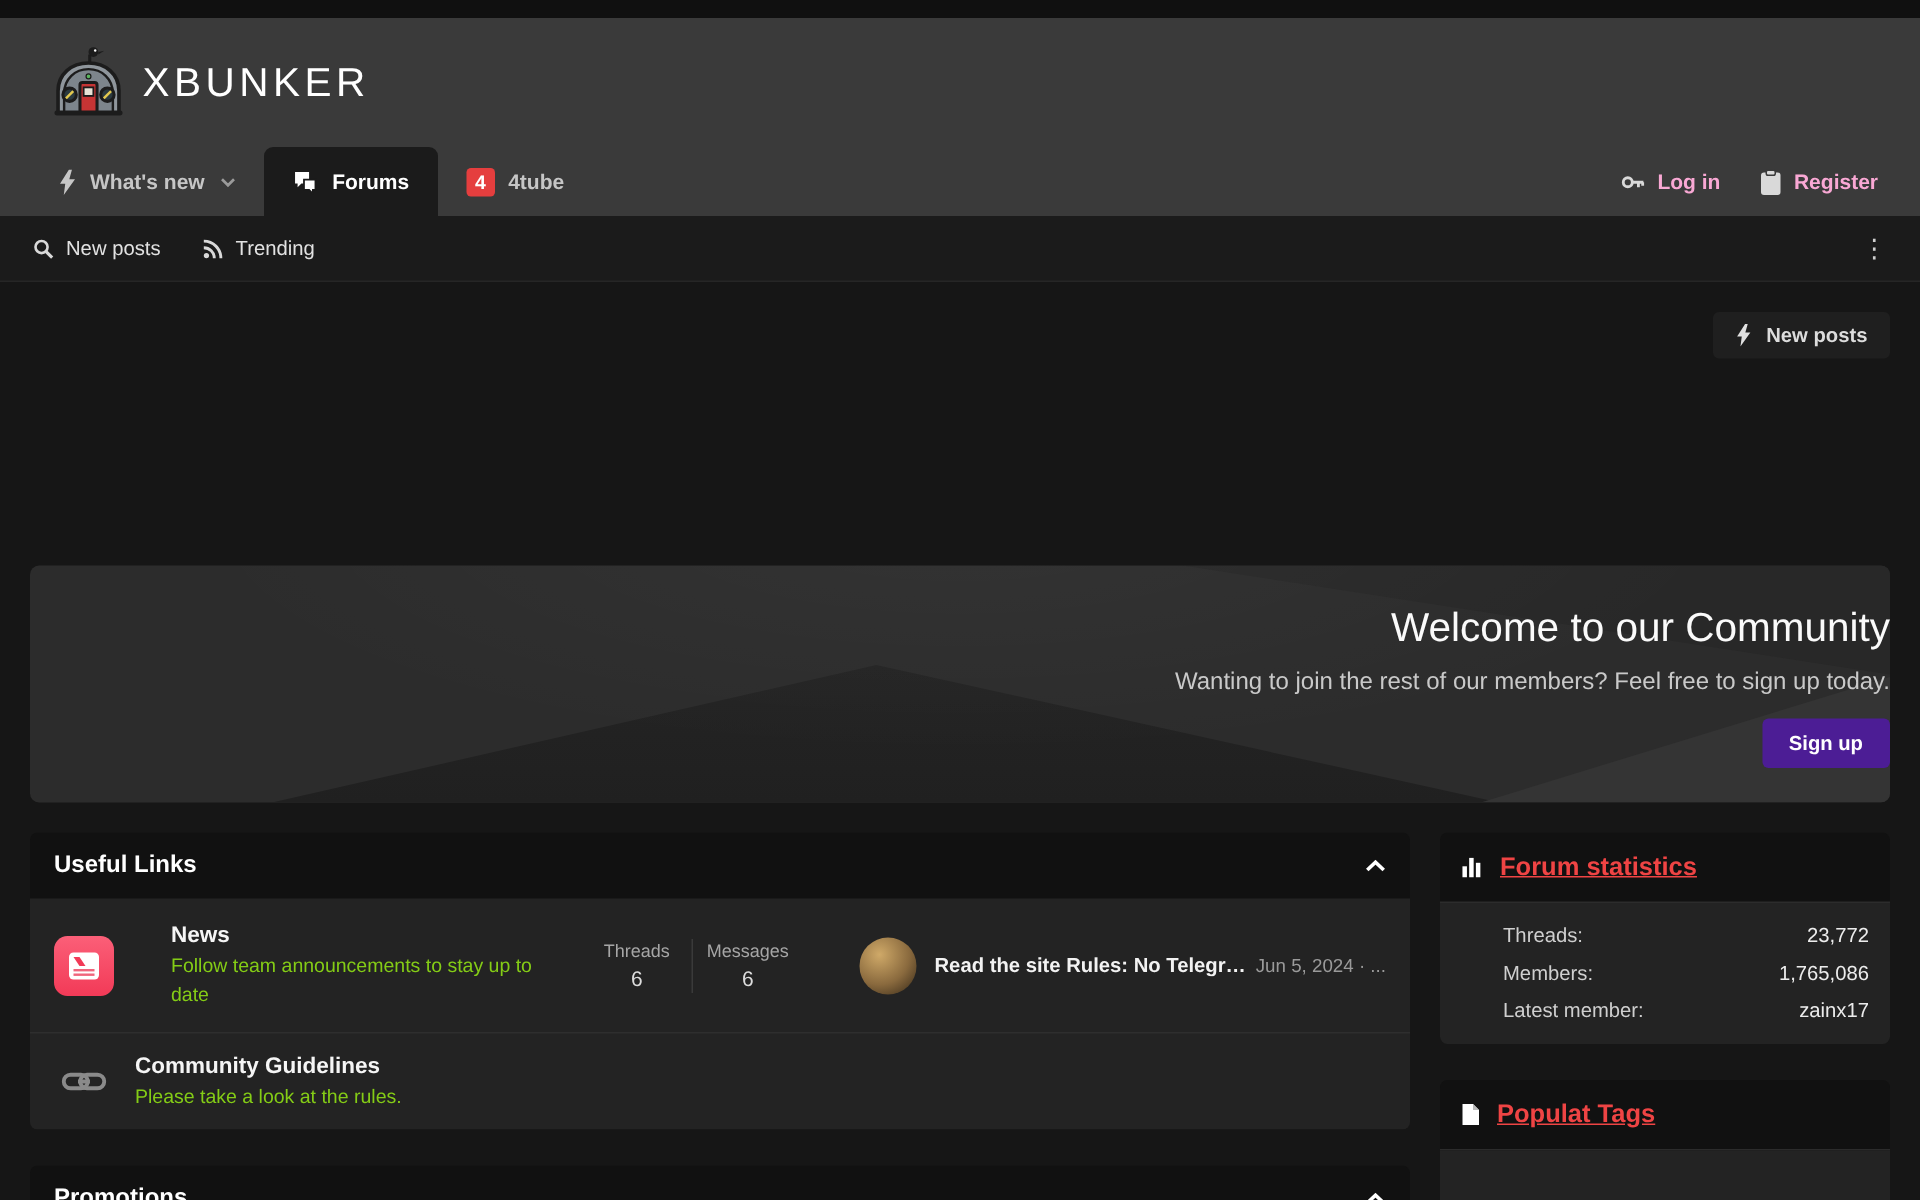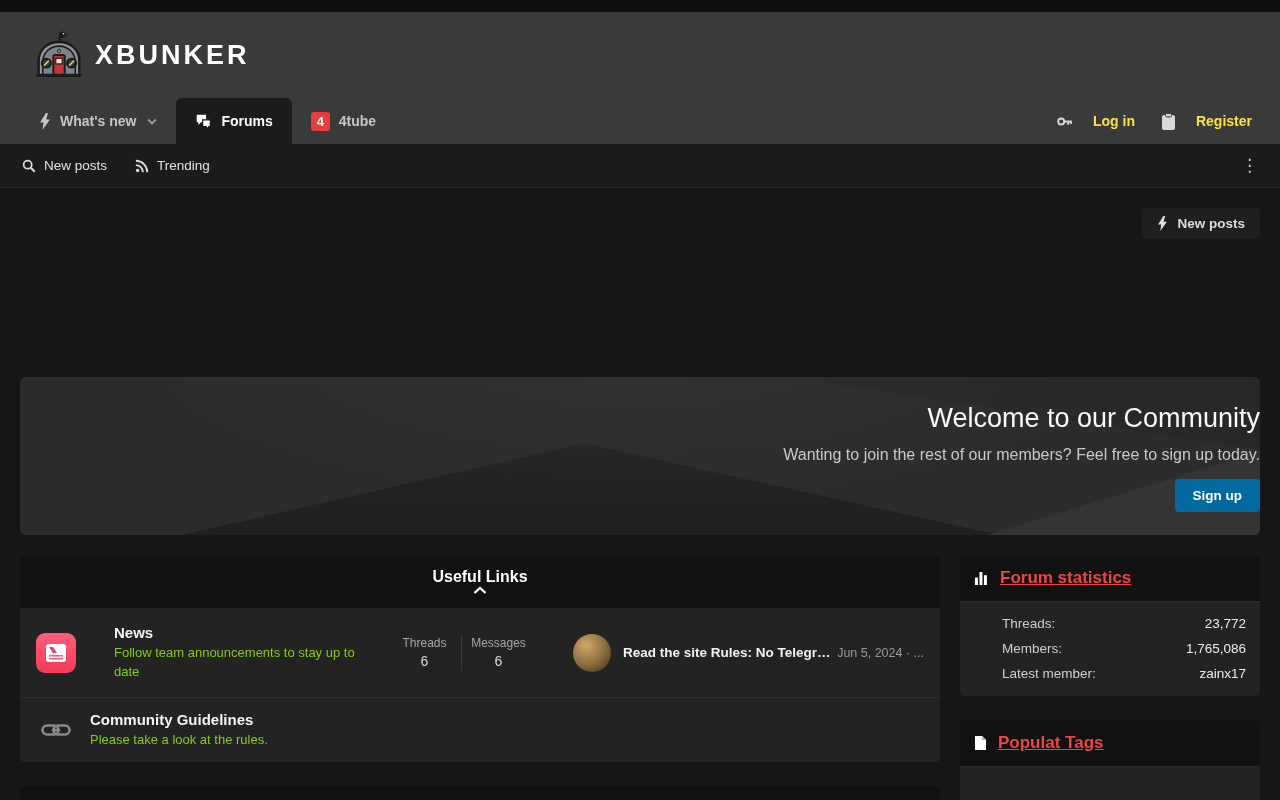--- a/index.html
+++ b/index.html
@@ -5,55 +5,55 @@
   * { margin:0; padding:0; box-sizing:border-box; }
   html,body { width:1280px; height:800px; overflow:hidden; }
   body {
     font-family:"Liberation Sans","DejaVu Sans",sans-serif;
     background:#161616; color:#e4e4e4;
   }
   
   .top-strip { height:12px; background:#101010; }
   .header { background:#3a3a3a; }
   .logo-row { height:86px; display:flex; align-items:center; padding-left:33px; }
-  .brand-text { color:#fff; font-size:27px; font-weight:700; letter-spacing:3px; margin-left:10px; }
+  .brand-text { color:#fff; font-size:27px; font-weight:400; letter-spacing:3px; margin-left:10px; }
   .nav-row { height:46px; display:flex; align-items:stretch; padding:0 20px; }
   .tab { display:flex; align-items:center; gap:9px; padding:0 19px; font-size:14px; font-weight:600; color:#c6c6c6; cursor:pointer; }
   .tab.active { background:#1b1b1b; border-radius:6px 6px 0 0; color:#fff; font-weight:700; }
   .tab .chev { margin-left:2px; }
   .badge-4tube { width:19px; height:19px; background:#e53e3e; border-radius:3px; color:#fff; font-size:13px; font-weight:700; display:flex; align-items:center; justify-content:center; }
   .nav-spacer { flex:1; }
   .nav-right { display:flex; align-items:center; gap:26px; padding-right:8px; }
-  .auth-link { display:flex; align-items:center; gap:20px; color:#fde047; font-size:14px; font-weight:600; cursor:pointer; }
+  .auth-link { display:flex; align-items:center; gap:8px; color:#f9a8d4; font-size:14px; font-weight:600; cursor:pointer; }
   
   .subnav { height:44px; background:#1b1b1b; display:flex; align-items:center; padding:0 22px; gap:28px; border-bottom:1px solid #262626; }
   .subnav-item { display:flex; align-items:center; gap:8px; color:#e2e2e2; font-size:13.5px; cursor:pointer; }
   .subnav-spacer { flex:1; }
   .dots { color:#cfcfcf; font-size:17px; letter-spacing:0; cursor:pointer; line-height:1; }
   
   .content { padding:0 20px; }
   .newposts-row { margin-top:20px; display:flex; justify-content:flex-end; }
   .btn-newposts { display:flex; align-items:center; gap:9px; background:#1f1f1f; border-radius:4px; padding:8px 15px; color:#dcdcdc; font-size:13.5px; font-weight:700; cursor:pointer; }
   
   .banner { margin-top:138px; height:158px; border-radius:6px; background:#2c2c2c; position:relative; overflow:hidden; text-align:right; }
   .facet { position:absolute; inset:0; }
   .facet-dark { background:linear-gradient(180deg,#272727,#202020); clip-path:polygon(45.5% 42%,13% 100%,79% 100%); }
   .facet-right-dim { background:#282828; clip-path:polygon(62% 0,100% 0,100% 46%); }
   .facet-right-band { background:#343434; clip-path:polygon(78% 100%,100% 47%,100% 100%); }
   .facet-sheen { background:radial-gradient(ellipse at 50% -20%, rgba(255,255,255,0.035), transparent 60%); }
   .banner-inner { position:relative; z-index:2; }
   .banner-title { margin-top:26px; font-size:27px; font-weight:500; color:#fafafa; }
   .banner-sub { margin-top:12px; font-size:16px; color:#c9c9c9; }
-  .btn-signup { display:inline-block; margin-top:15px; background:#0369a1; color:#fff; font-size:13.5px; font-weight:700; padding:9px 18px; border-radius:4px; cursor:pointer; }
+  .btn-signup { display:inline-block; margin-top:15px; background:#4c1d95; color:#fff; font-size:13.5px; font-weight:700; padding:9px 18px; border-radius:4px; cursor:pointer; }
   
   .grid { margin-top:20px; display:flex; gap:20px; align-items:flex-start; }
   .main-col { width:920px; }
   .sidebar { width:300px; }
   .block { border-radius:5px; overflow:hidden; }
-  .block-header { background:#111111; padding:13px 16px; display:flex; align-items:center; justify-content:space-between; cursor:pointer;flex-direction:column; }
+  .block-header { background:#111111; padding:13px 16px; display:flex; align-items:center; justify-content:space-between; cursor:pointer; }
   .block-header h2 { font-size:16px; font-weight:700; color:#fff; }
   .row { background:#232323; padding:12px 16px; display:flex; align-items:center; }
   .row + .row { border-top:1px solid #2e2e2e; }
   .node-icon { width:40px; height:40px; flex:0 0 40px; display:flex; align-items:center; justify-content:center; }
   .news-tile { width:40px; height:40px; border-radius:9px; background:linear-gradient(180deg,#fb5f78,#f23a57); display:flex; align-items:center; justify-content:center; }
   .node-main { margin-left:14px; width:250px; }
   .node-title { font-size:15px; font-weight:700; color:#f5f5f5; cursor:pointer; }
   .node-desc { font-size:13px; color:#84cc16; line-height:1.45; margin-top:3px; }
   .mini-stats { display:flex; align-items:center; }
   .mini-col { width:73px; text-align:center; }

